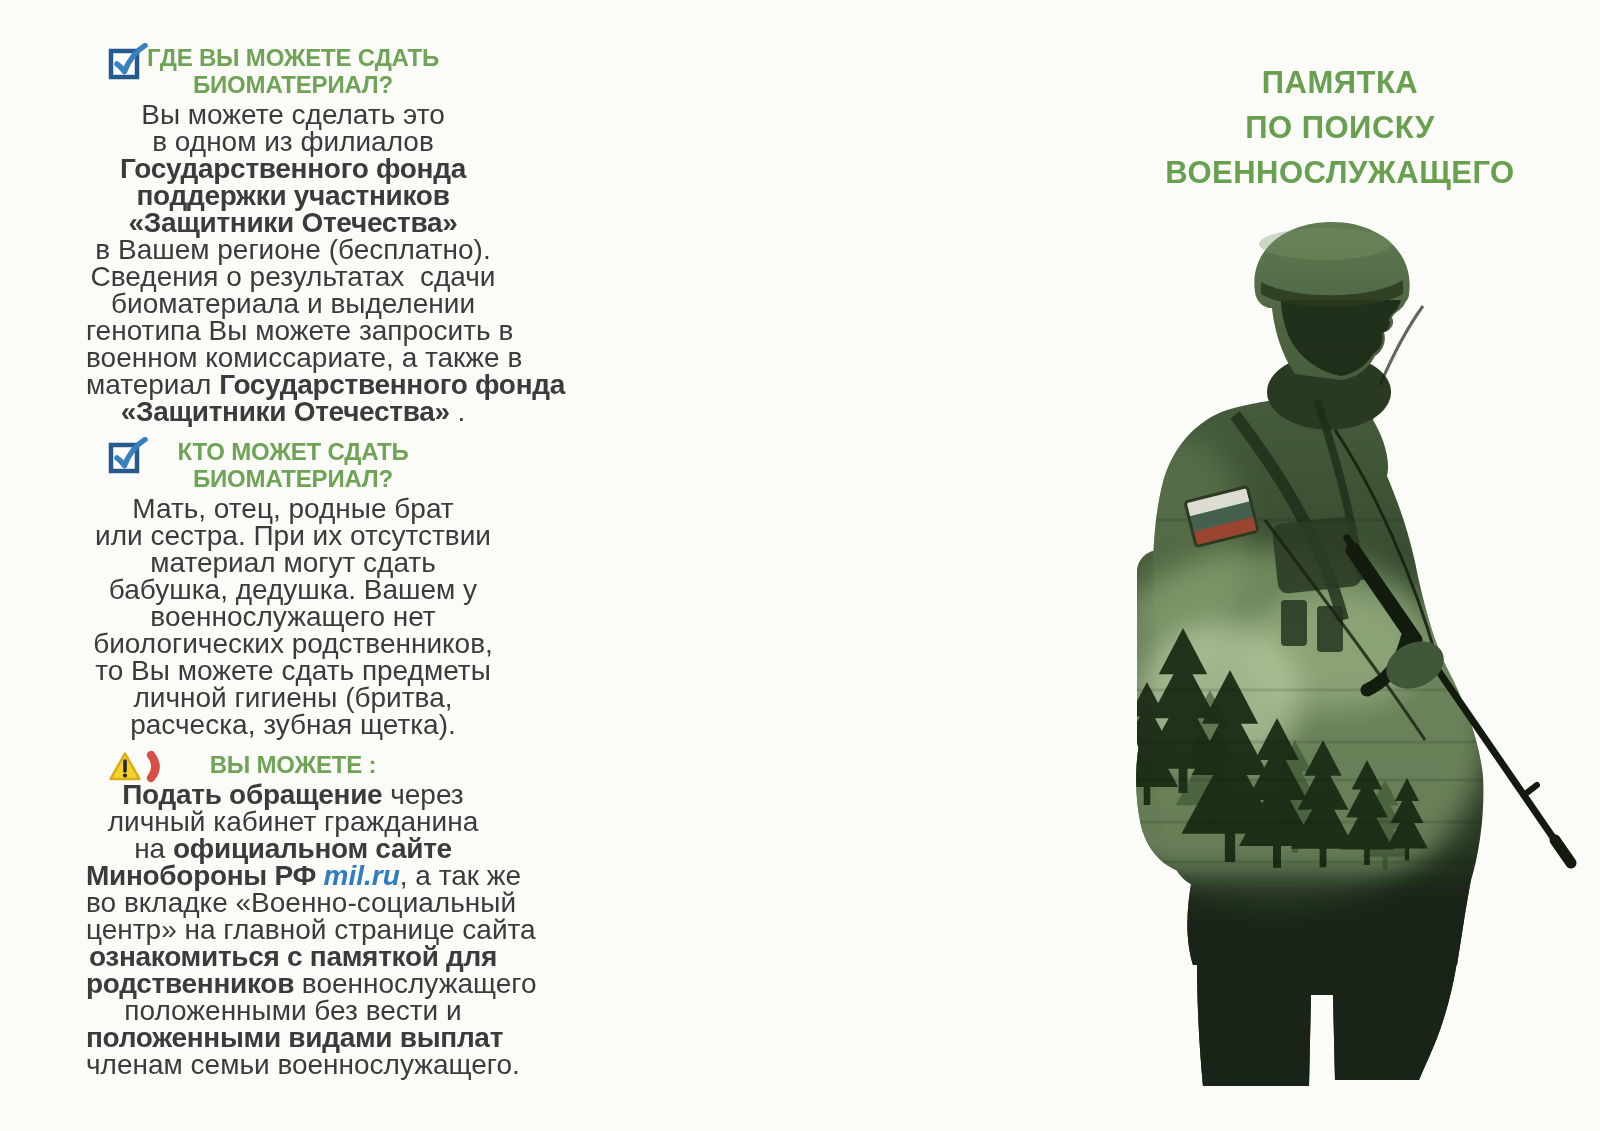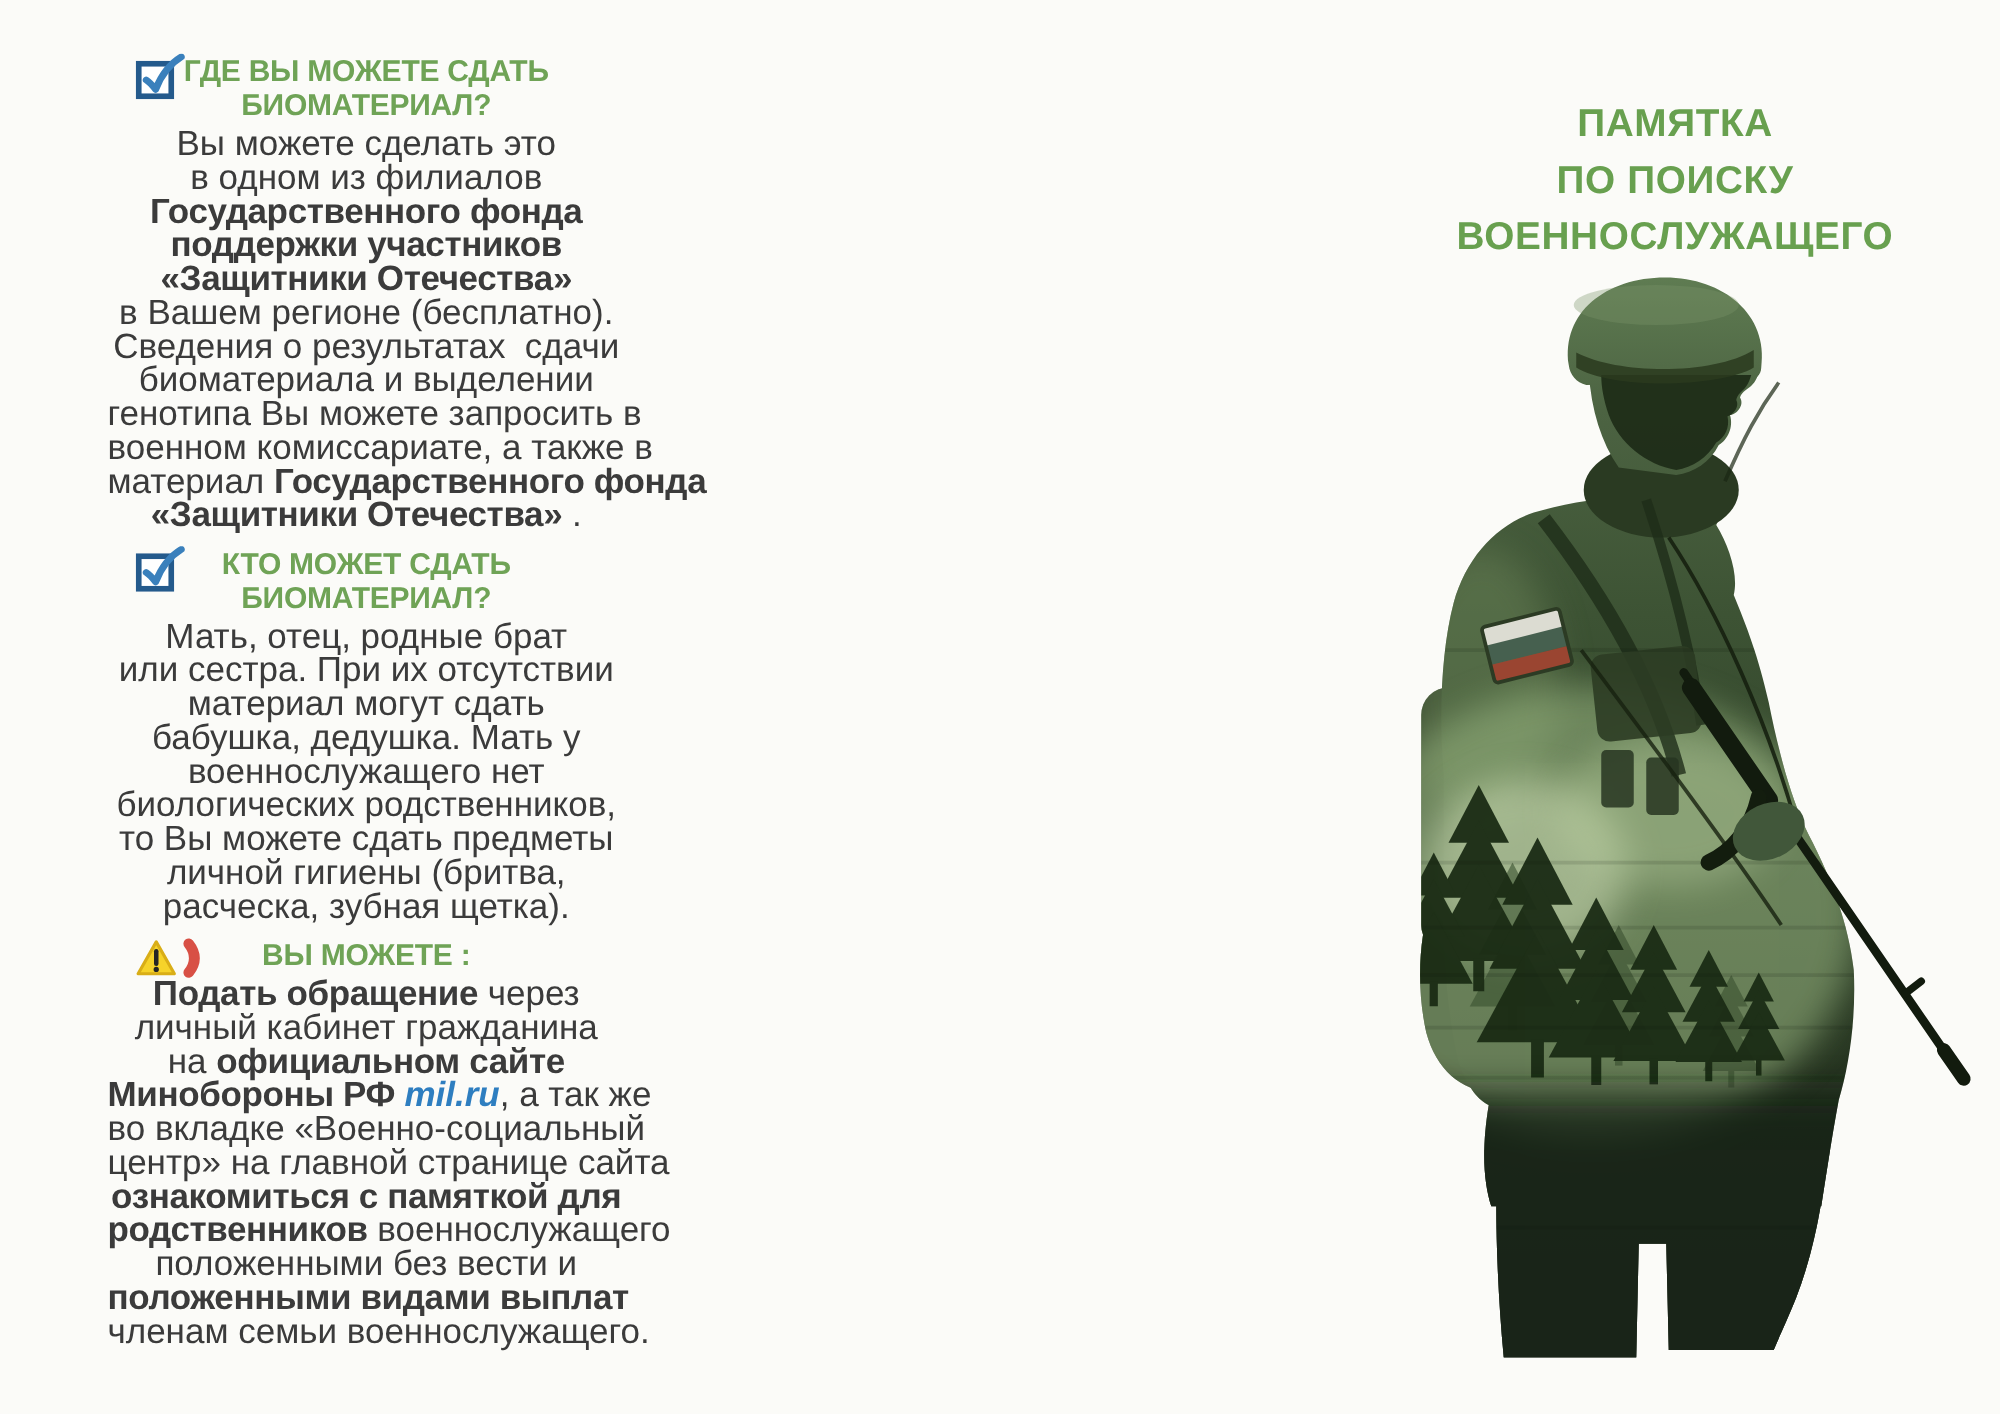--- a/index.html
+++ b/index.html
@@ -29,21 +29,21 @@
   .body-line{
     font-size:28px;line-height:27px;white-space:pre;
   }
   .body-line .b{font-weight:bold;letter-spacing:-0.3px;}
   .body-line .link{
     color:var(--link-blue,#2e7ec0);font-weight:bold;font-style:italic;text-align:center;
   }
 
   
   .doc-title{
-    position:absolute;left:1108px;top:76px;width:464px;
+    position:absolute;left:1108px;top:60px;width:464px;
     text-align:center;color:var(--title-green,#68a04f);
     font-weight:bold;font-size:31px;line-height:45px;letter-spacing:0.5px;
   }
   .soldier{position:absolute;left:1085px;top:220px;width:515px;height:907px;}
   .soldier svg{display:block;width:100%;height:100%;}
 </style>
 </head>
 <body>
 
 <div class="page">
@@ -87,21 +87,21 @@
 </span>
           <div class="heading-text">
             <div>КТО МОЖЕТ СДАТЬ</div>
             <div>БИОМАТЕРИАЛ?</div>
           </div>
         </div>
         <div class="section-body">
           <div class="body-line"><span>Мать, отец, родные брат</span></div>
           <div class="body-line"><span>или сестра. При их отсутствии</span></div>
           <div class="body-line"><span>материал могут сдать</span></div>
-          <div class="body-line"><span>бабушка, дедушка. Мать у</span></div>
+          <div class="body-line"><span>бабушка, дедушка. Вашем у</span></div>
           <div class="body-line"><span>военнослужащего нет</span></div>
           <div class="body-line"><span>биологических родственников,</span></div>
           <div class="body-line"><span>то Вы можете сдать предметы</span></div>
           <div class="body-line"><span>личной гигиены (бритва,</span></div>
           <div class="body-line"><span>расческа, зубная щетка).</span></div>
         </div>
       </div>
       <div class="section">
         <div class="section-heading">
           <span class="icon-wrap">

